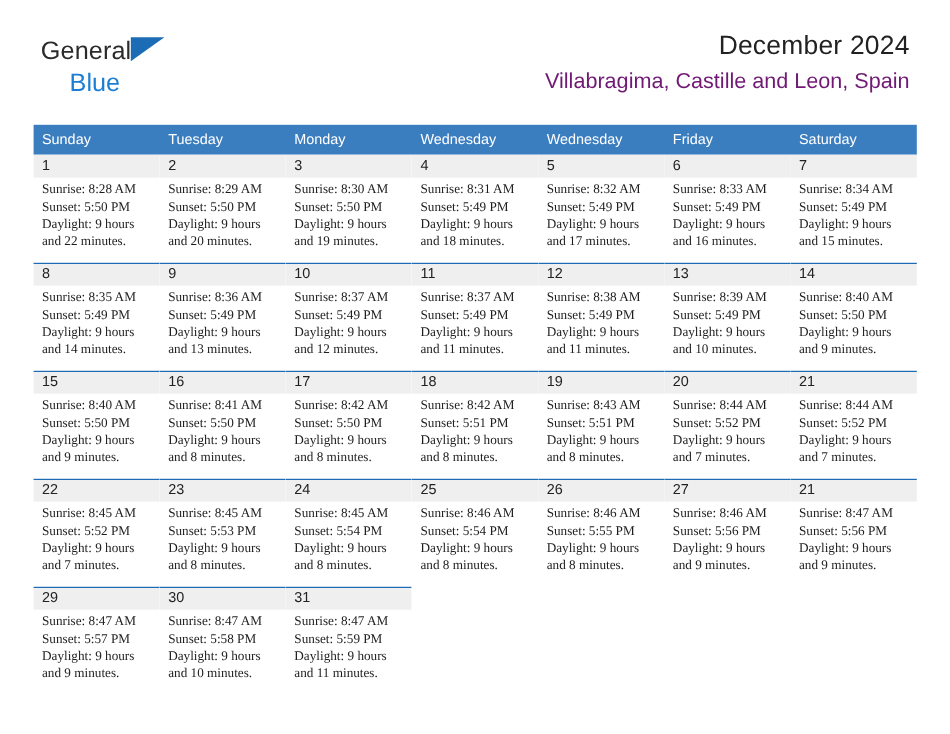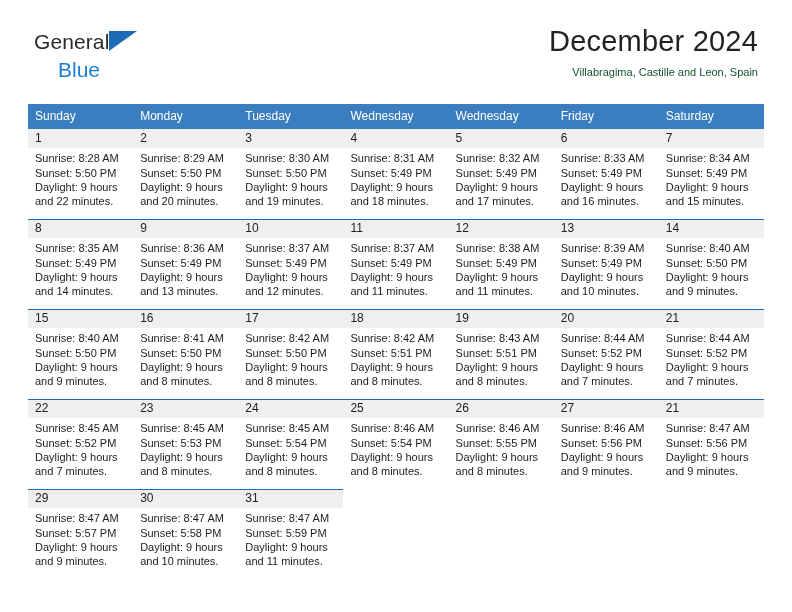--- a/index.html
+++ b/index.html
@@ -56,30 +56,30 @@
     margin-left: 24px;
   }
 
   .title-block {
     position: absolute;
     right: 34px;
     top: 26px;
     text-align: right;
   }
   .cal-title {
-    font-size: 29px;
+    font-size: 22px;
     font-weight: normal;
     color: #222222;
     line-height: 1.1;
     margin: 0;
     letter-spacing: 0.2px;
   }
   .cal-subtitle {
-    font-size: 11px;
-    color: #14532d;
+    font-size: 18px;
+    color: #701a75;
     margin: 8px 0 0 0;
     line-height: 1.1;
   }
 
   
   .calendar {
     position: absolute;
     left: 28px;
     top: 104px;
     width: 736px;
@@ -135,20 +135,21 @@
     background: #1b6cb5;
   }
   .day-cell.empty .top-rule {
     background: transparent;
   }
   .day-cell .details {
     padding: 3px 6px 0 7px;
     font-size: 11px;
     line-height: 14.2px;
     color: #1d1d1d;
+    font-family: Liberation Serif, serif;
   }
   .details .line {
     display: block;
     white-space: nowrap;
   }
 </style>
 </head>
 <body>
 
 <div class="page-header">
@@ -159,22 +160,22 @@
   <div class="title-block">
     <h1 class="cal-title">December 2024</h1>
     <p class="cal-subtitle">Villabragima, Castille and Leon, Spain</p>
   </div>
 </div>
 
 <div class="calendar">
 
   <div class="weekday-row">
     <div class="weekday-cell">Sunday</div>
+    <div class="weekday-cell">Tuesday</div>
     <div class="weekday-cell">Monday</div>
-    <div class="weekday-cell">Tuesday</div>
     <div class="weekday-cell">Wednesday</div>
     <div class="weekday-cell">Wednesday</div>
     <div class="weekday-cell">Friday</div>
     <div class="weekday-cell">Saturday</div>
   </div>
 
   <div class="week-row">
     <div class="day-cell filled">
       <div class="daynum-band">1</div>
       <div class="details">

